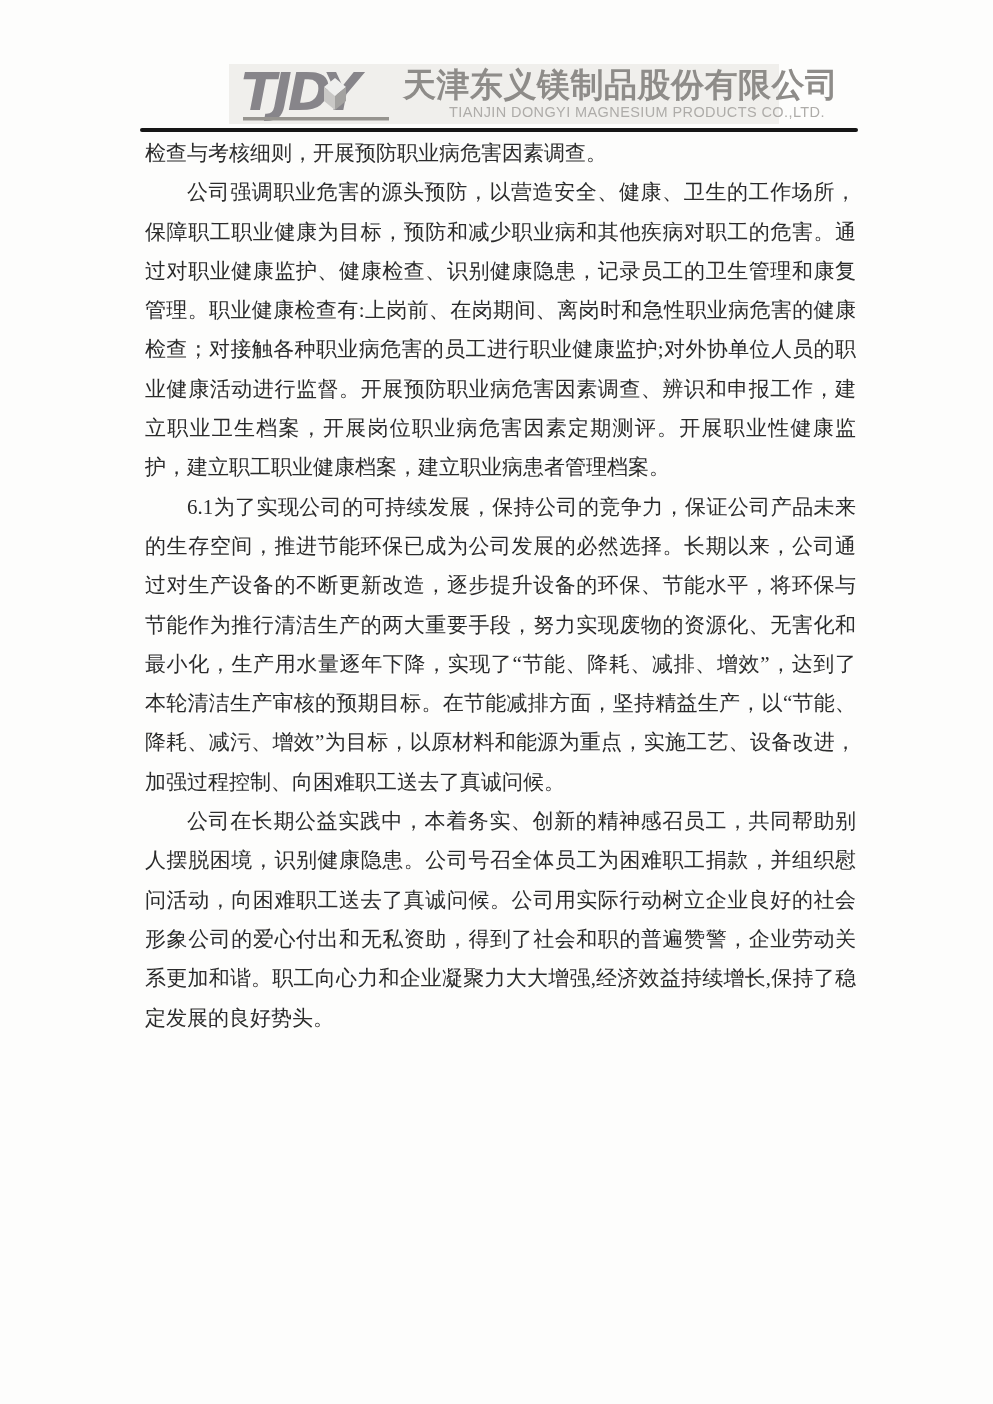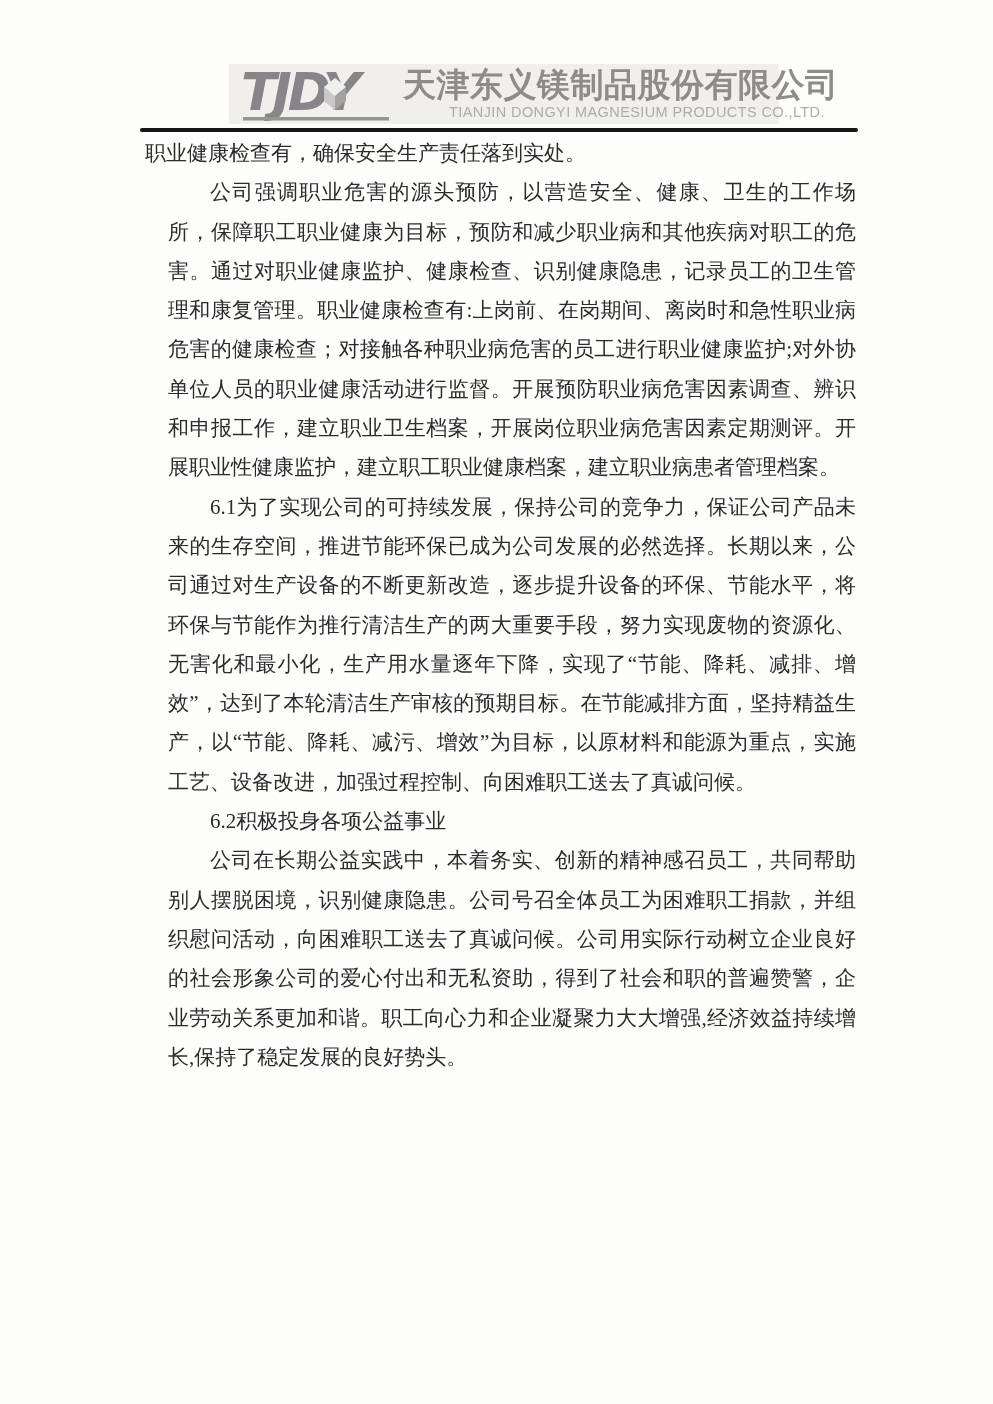--- a/index.html
+++ b/index.html
@@ -59,21 +59,21 @@
     position: absolute;
     left: 145px;
     top: 134px;
     width: 711px;
     font-size: 21px;
     line-height: 39.3px;
     color: #2b2b2b;
     text-align: justify;
   }
   .para { margin: 0; }
-  .para.indent { text-indent: 2em; margin-left: 23px; }
+  .para.indent { text-indent: 2em; }
 </style>
 </head>
 <body>
 
 <div class="page">
 
   <div class="logo-box">
     <svg class="logo-mark" width="158" height="58" viewBox="0 0 158 58" aria-hidden="true">
       <text x="0" y="45" font-size="52" font-weight="bold" font-style="italic" font-family="'DejaVu Sans','Liberation Sans',sans-serif" letter-spacing="-4" fill="#87858a">TJDY</text>
       <g transform="translate(83,13)">
@@ -85,20 +85,19 @@
     </svg>
     <div class="names">
       <div class="name-zh">天津东义镁制品股份有限公司</div>
       <div class="name-en">TIANJIN DONGYI MAGNESIUM PRODUCTS CO.,LTD.</div>
     </div>
   </div>
 
   <div class="header-rule"></div>
 
   <div class="doc-body">
-      <p class="para">职业健康检查有，确保安全生产责任落到实处。</p>
+      <p class="para">检查与考核细则，开展预防职业病危害因素调查。</p>
       <p class="para indent">公司强调职业危害的源头预防，以营造安全、健康、卫生的工作场所，保障职工职业健康为目标，预防和减少职业病和其他疾病对职工的危害。通过对职业健康监护、健康检查、识别健康隐患，记录员工的卫生管理和康复管理。职业健康检查有:上岗前、在岗期间、离岗时和急性职业病危害的健康检查；对接触各种职业病危害的员工进行职业健康监护;对外协单位人员的职业健康活动进行监督。开展预防职业病危害因素调查、辨识和申报工作，建立职业卫生档案，开展岗位职业病危害因素定期测评。开展职业性健康监护，建立职工职业健康档案，建立职业病患者管理档案。</p>
       <p class="para indent">6.1为了实现公司的可持续发展，保持公司的竞争力，保证公司产品未来的生存空间，推进节能环保已成为公司发展的必然选择。长期以来，公司通过对生产设备的不断更新改造，逐步提升设备的环保、节能水平，将环保与节能作为推行清洁生产的两大重要手段，努力实现废物的资源化、无害化和最小化，生产用水量逐年下降，实现了“节能、降耗、减排、增效”，达到了本轮清洁生产审核的预期目标。在节能减排方面，坚持精益生产，以“节能、降耗、减污、增效”为目标，以原材料和能源为重点，实施工艺、设备改进，加强过程控制、向困难职工送去了真诚问候。</p>
-      <p class="para indent">6.2积极投身各项公益事业</p>
       <p class="para indent">公司在长期公益实践中，本着务实、创新的精神感召员工，共同帮助别人摆脱困境，识别健康隐患。公司号召全体员工为困难职工捐款，并组织慰问活动，向困难职工送去了真诚问候。公司用实际行动树立企业良好的社会形象公司的爱心付出和无私资助，得到了社会和职的普遍赞警，企业劳动关系更加和谐。职工向心力和企业凝聚力大大增强,经济效益持续增长,保持了稳定发展的良好势头。</p>
     </div>
 
 </div>
 
 </body></html>

